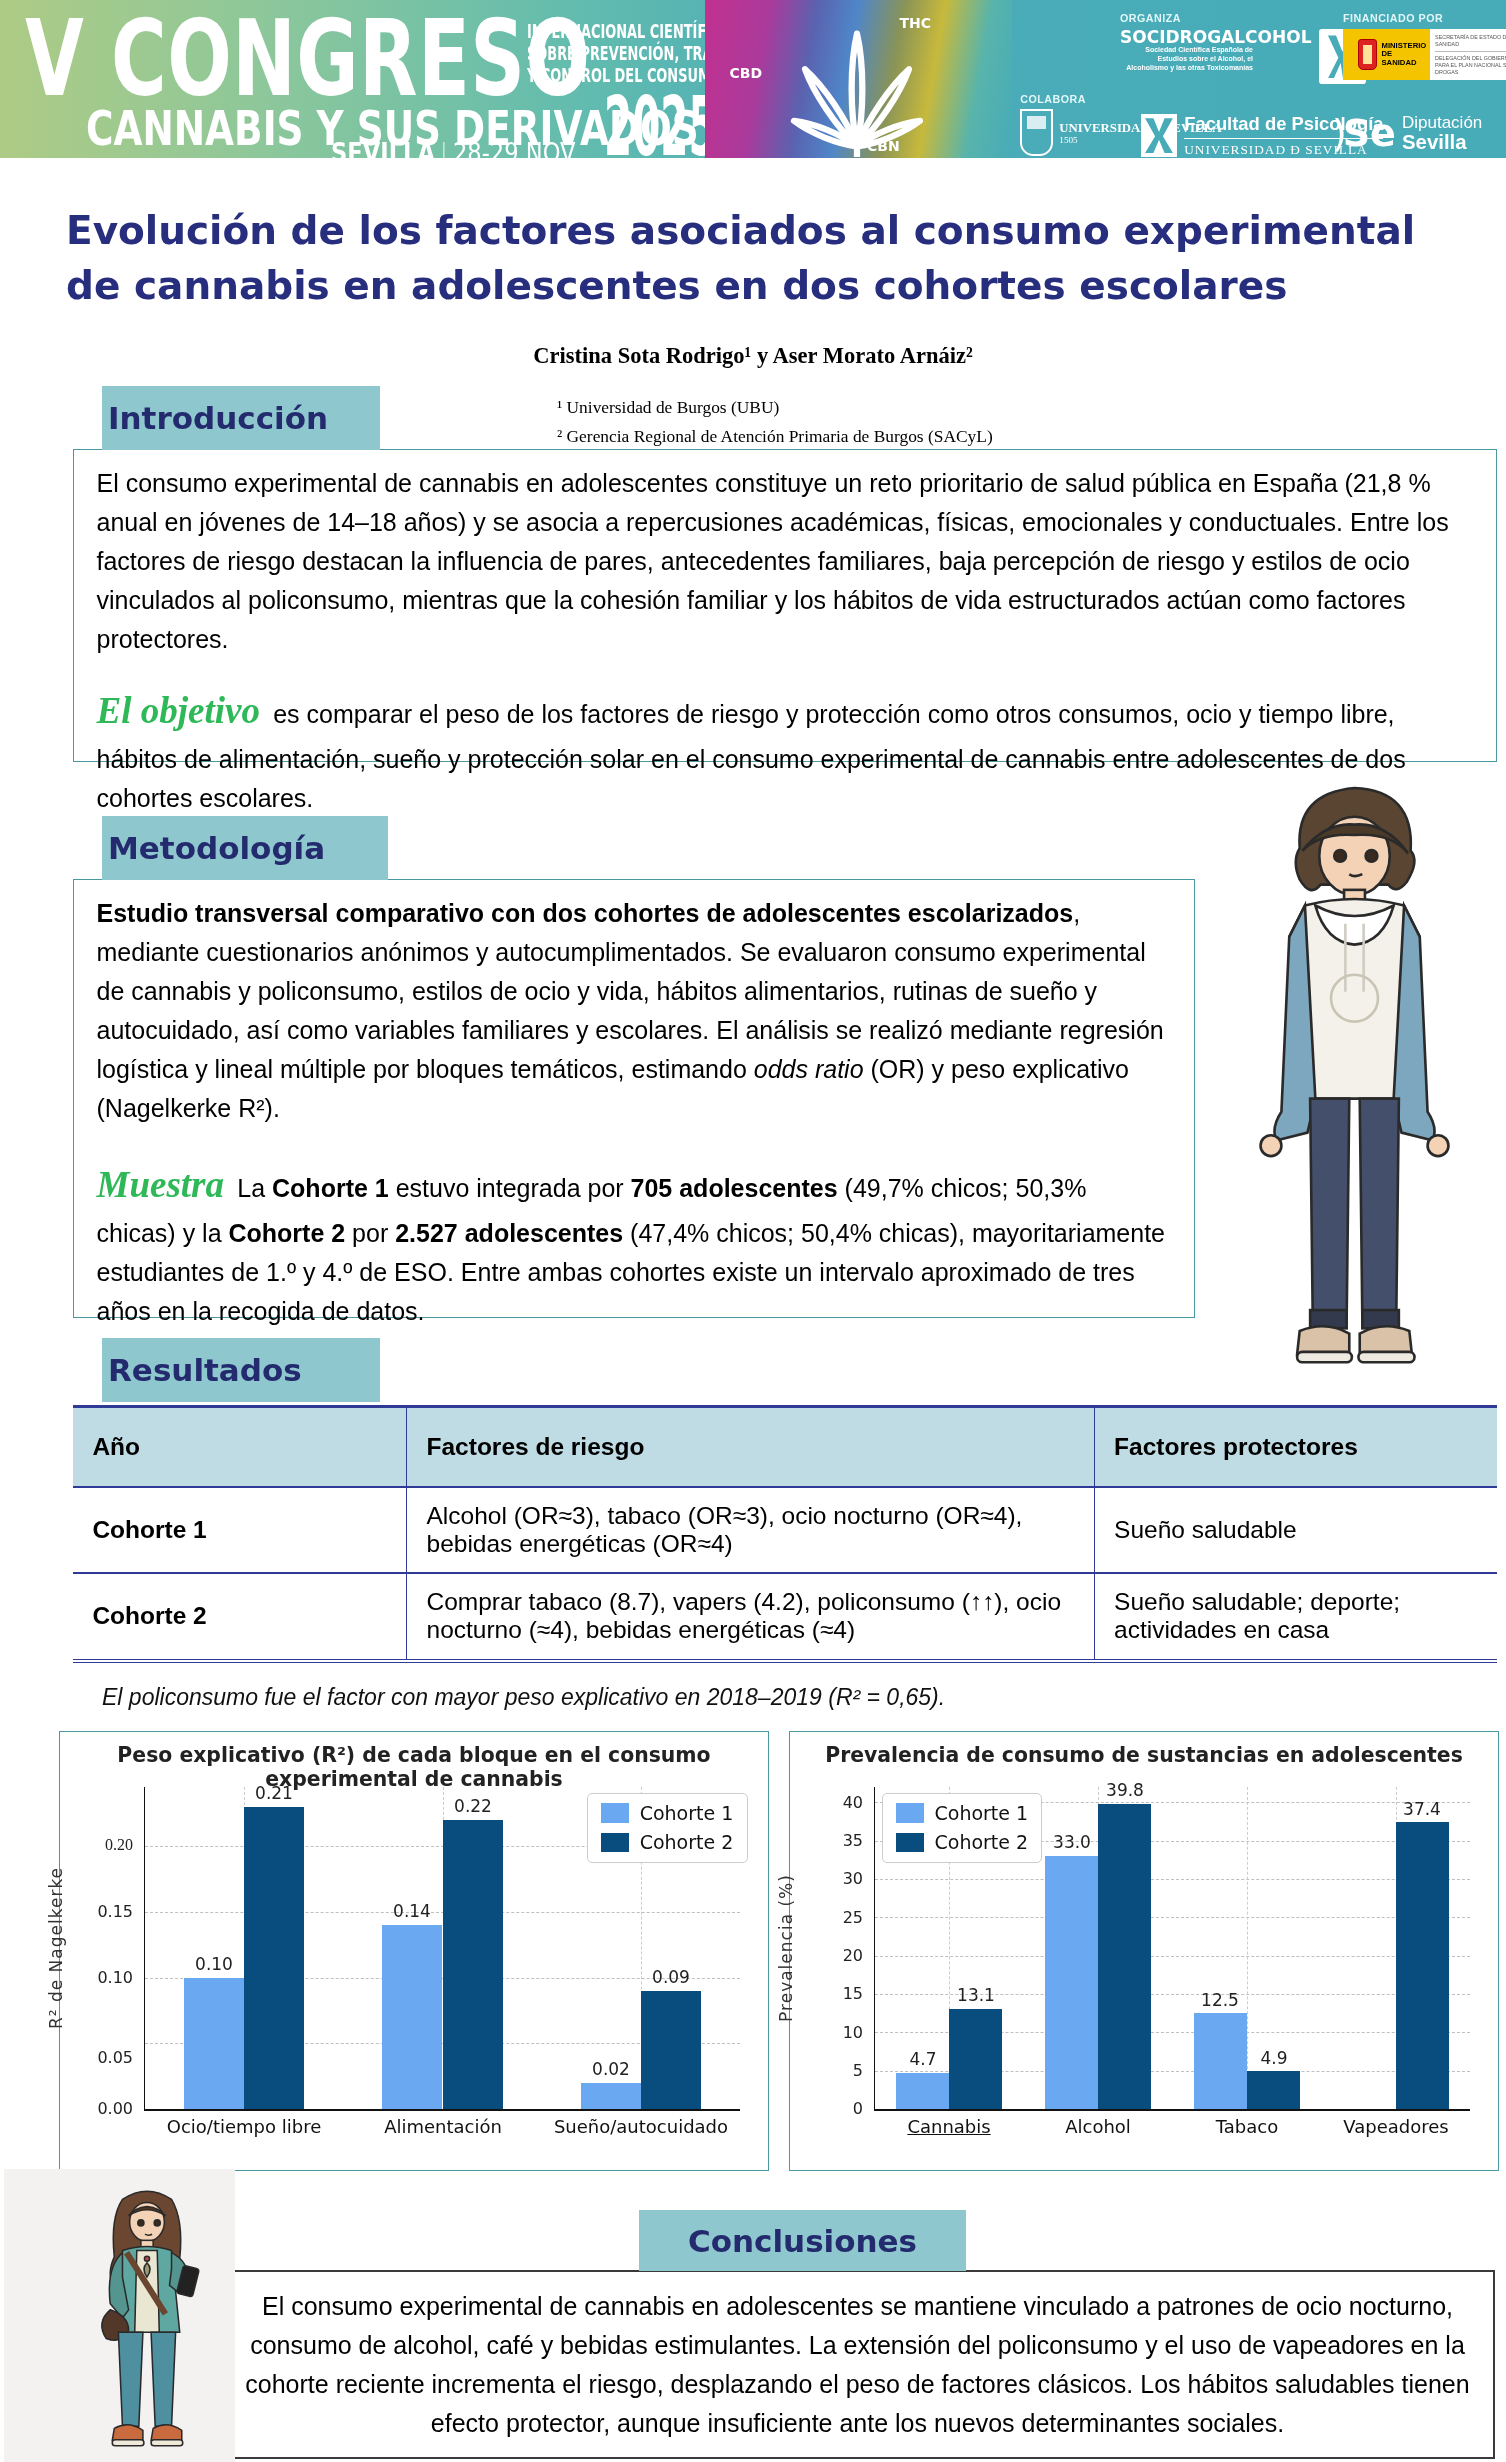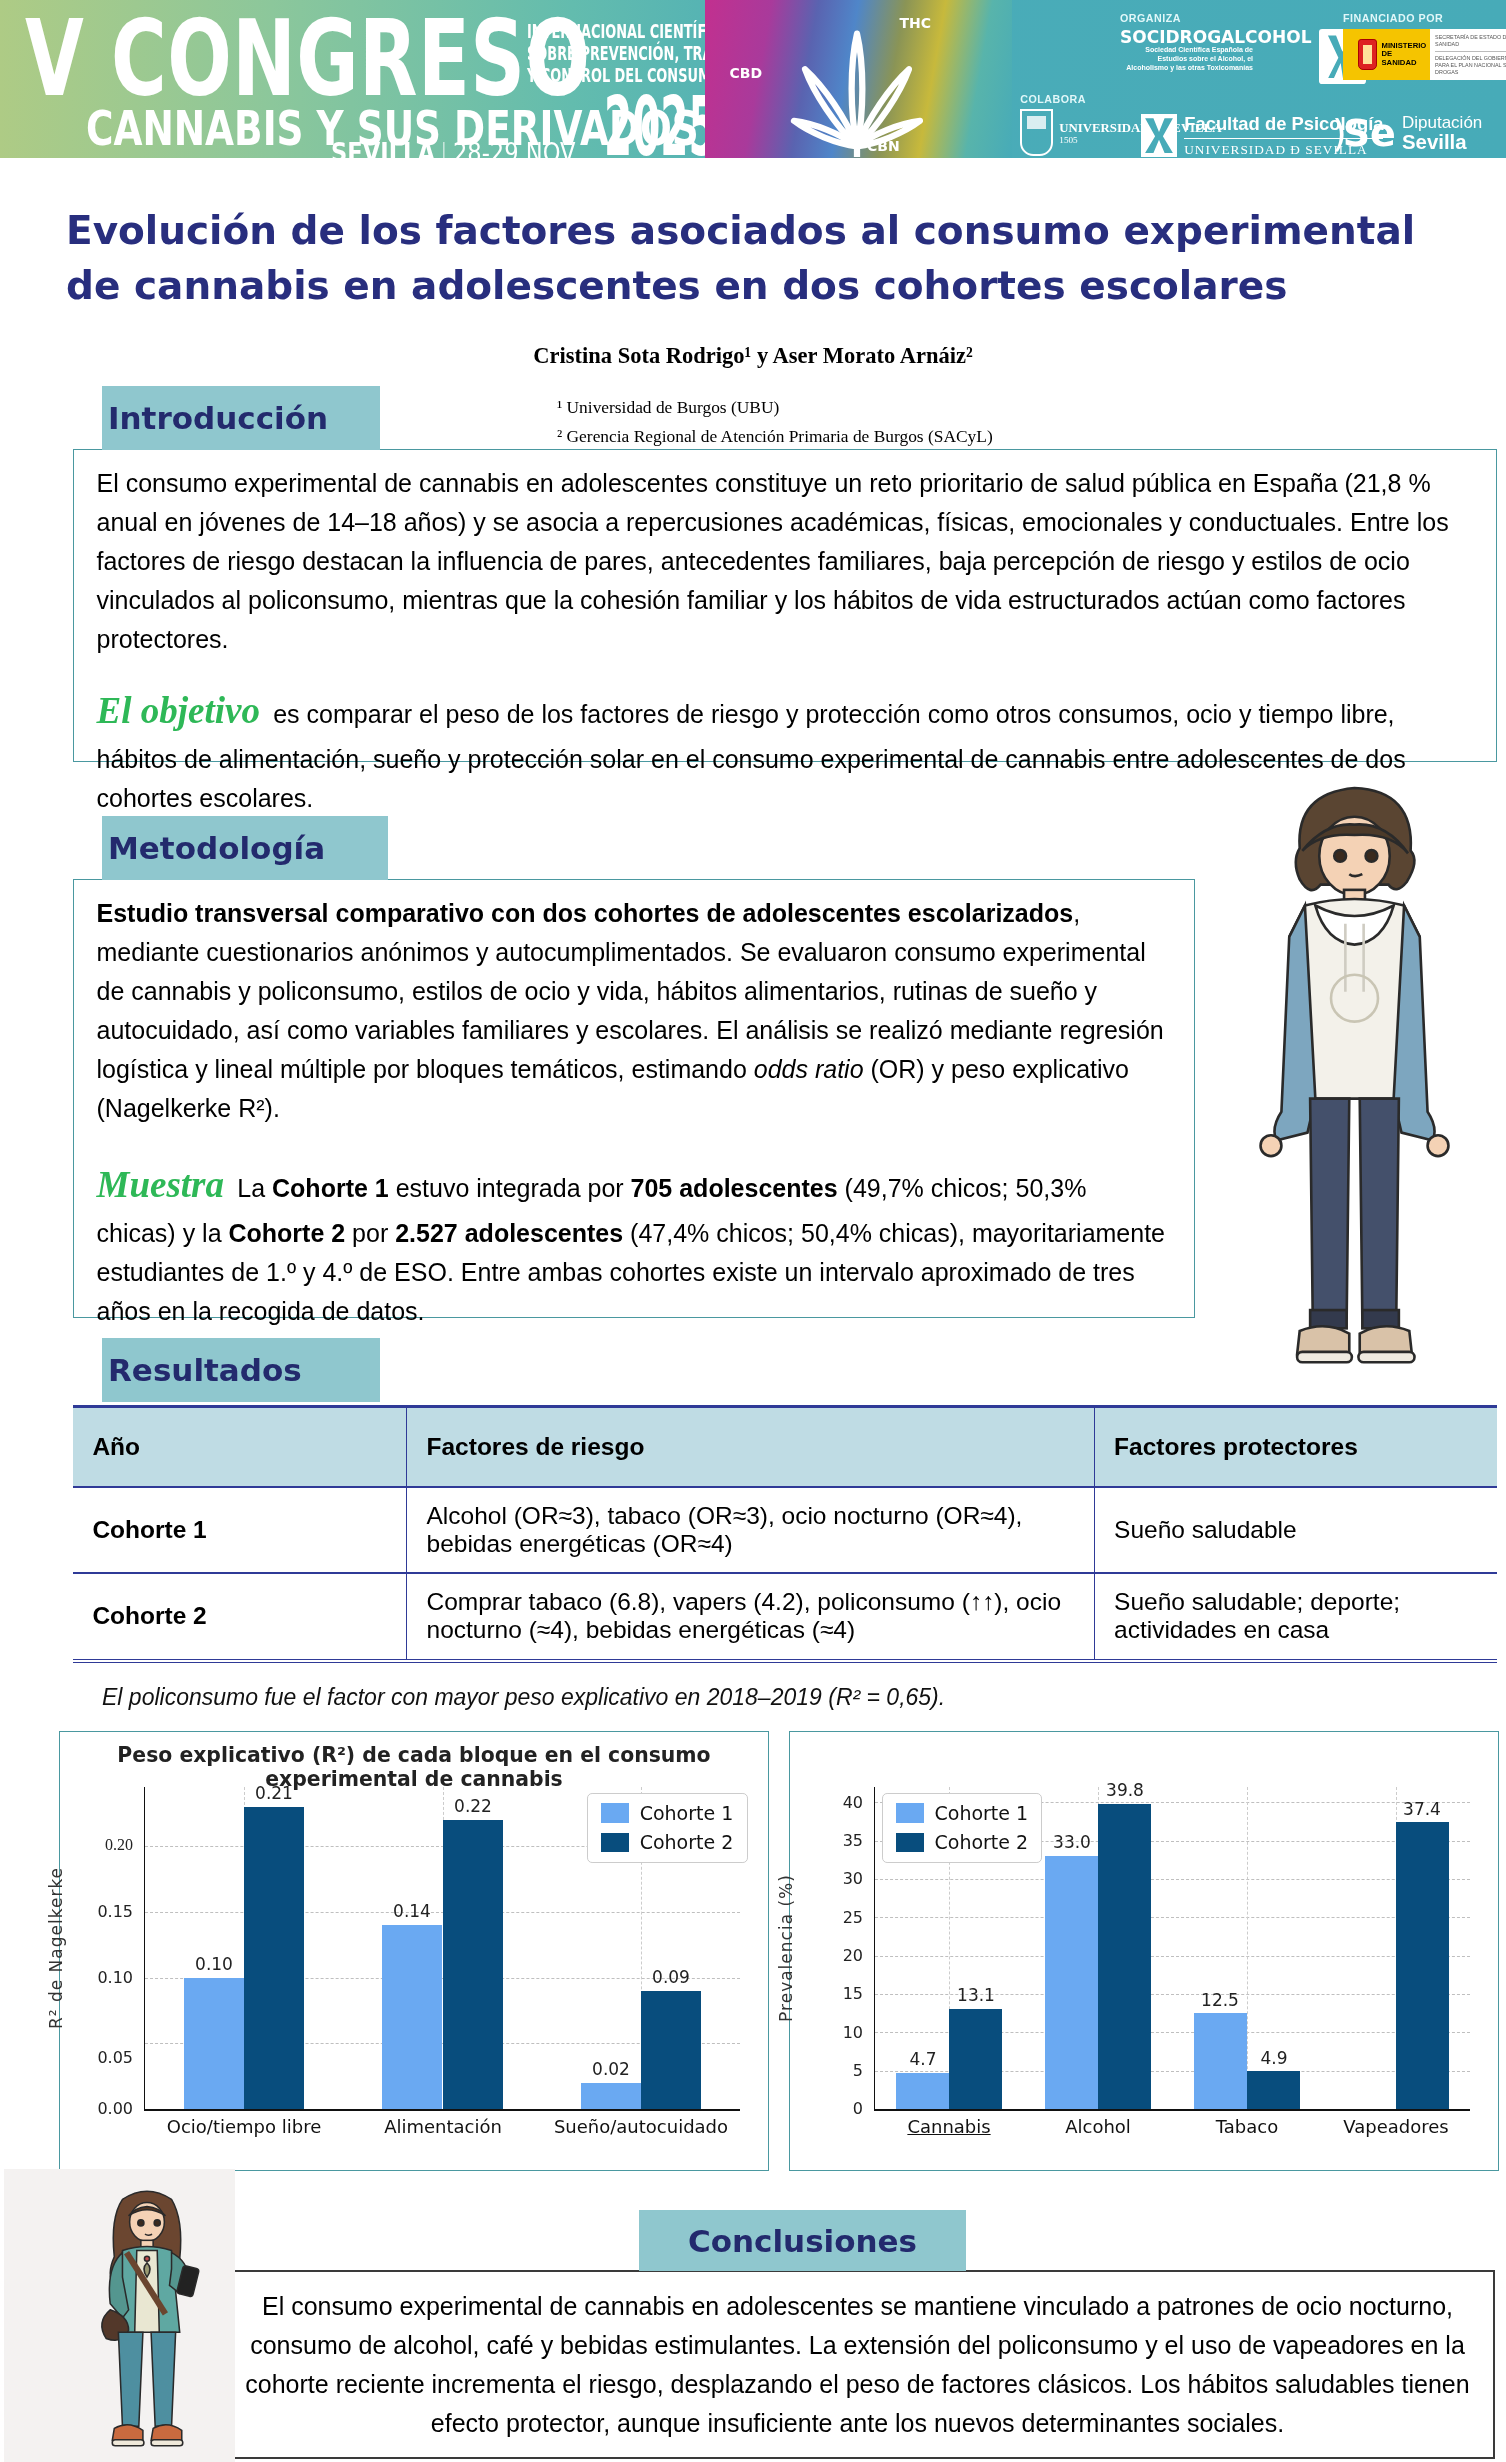--- a/index.html
+++ b/index.html
@@ -284,21 +284,21 @@
       <th class="c1">Factores de riesgo</th>
       <th class="c2">Factores protectores</th>
     </tr>
     <tr class="r1">
       <td class="c0">Cohorte 1</td>
       <td class="c1">Alcohol (OR≈3), tabaco (OR≈3), ocio nocturno (OR≈4), bebidas energéticas (OR≈4)</td>
       <td class="c2">Sueño saludable</td>
     </tr>
     <tr>
       <td class="c0">Cohorte 2</td>
-      <td class="c1">Comprar tabaco (6.8), vapers (4.2), policonsumo (↑↑), ocio nocturno (≈4), bebidas energéticas (≈4)</td>
+      <td class="c1">Comprar tabaco (8.7), vapers (4.2), policonsumo (↑↑), ocio nocturno (≈4), bebidas energéticas (≈4)</td>
       <td class="c2">Sueño saludable; deporte; actividades en casa</td>
     </tr>
   </tbody>
     </table>
   <div class="tnote">El policonsumo fue el factor con mayor peso explicativo en 2018–2019 (R² = 0,65).</div>
 
   <div class="chartbox" id="chartbox-0">
     <div class="ctitle">Peso explicativo (R²) de cada bloque en el consumo experimental de cannabis</div>
     <div class="ylab">R² de Nagelkerke</div>
     <div class="plot" id="plot-0">
@@ -335,20 +335,21 @@
           <span class="sw c1"></span>
           <span>Cohorte 1</span>
         </div>
       <div class="litem">
           <span class="sw c2"></span>
           <span>Cohorte 2</span>
         </div>
     </div>
   </div>
   <div class="chartbox" id="chartbox-1">
+    <div class="ctitle">Prevalencia de consumo de sustancias en adolescentes</div>
     <div class="ylab">Prevalencia (%)</div>
     <div class="plot" id="plot-1">
         <div class="ytick" style="top: 312px;">0</div>
         <div class="grid-h" style="top: 284px;"></div>
         <div class="ytick" style="top: 274px;">5</div>
         <div class="grid-h" style="top: 245px;"></div>
         <div class="ytick" style="top: 236px;">10</div>
         <div class="grid-h" style="top: 207px;"></div>
         <div class="ytick" style="top: 197px;">15</div>
         <div class="grid-h" style="top: 169px;"></div>

